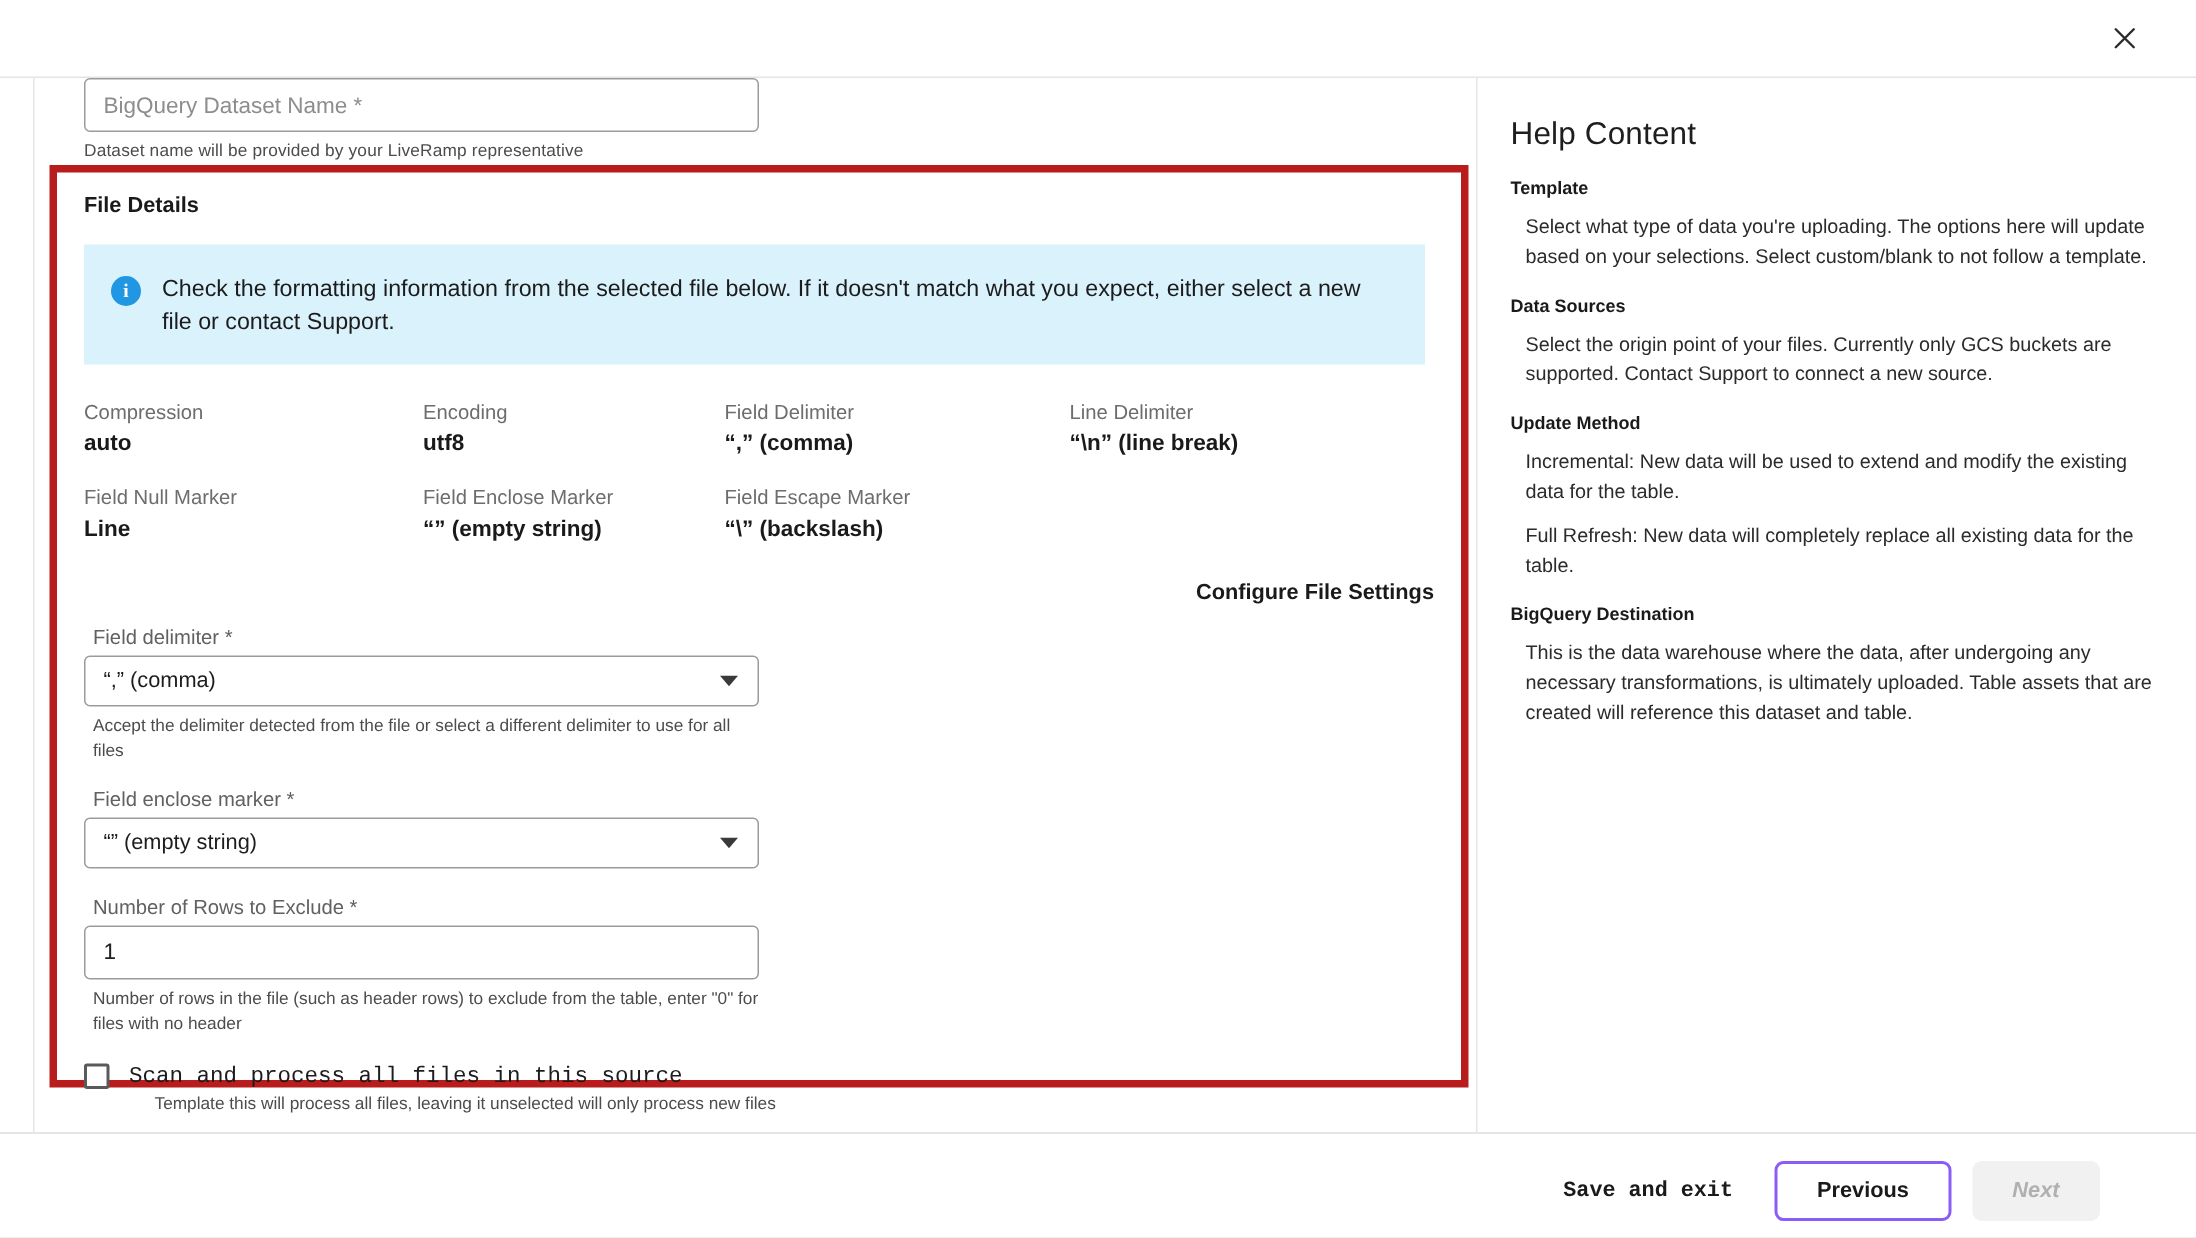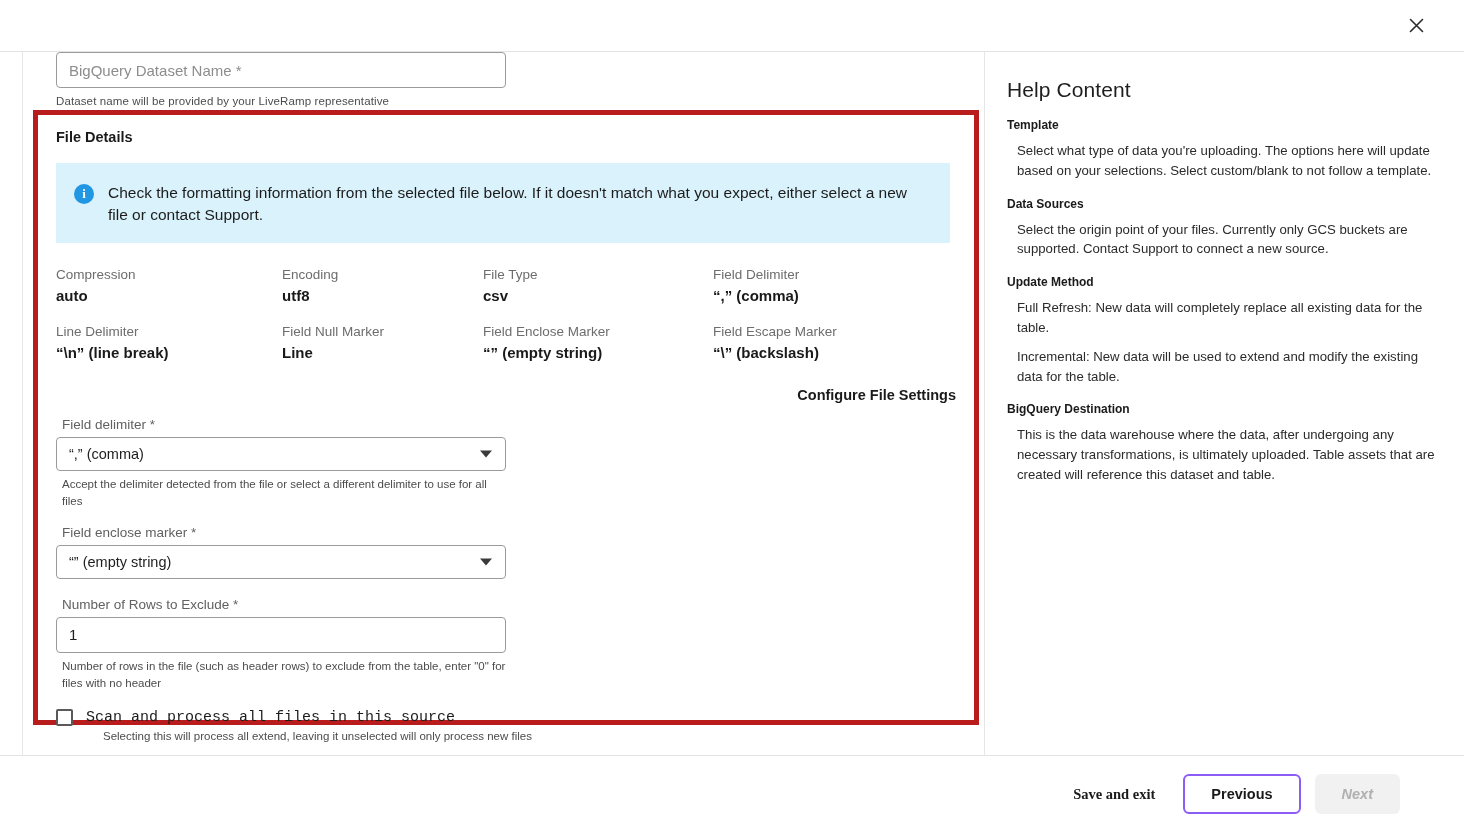--- a/index.html
+++ b/index.html
@@ -154,21 +154,21 @@
   .footer {
     position: absolute; left: 0; top: 755px; width: 1464px; height: 70px;
     background: #fff; border-top: 1px solid #e4e4e4;
   }
   .footer-actions {
     position: absolute; right: 64px; top: 18px;
     display: flex; align-items: center; gap: 14px;
   }
   .btn-text {
     background: none; border: none;
-    font-family: Liberation Serif, serif;
+    font-family: Liberation Mono, monospace;
     font-size: 14.5px; font-weight: bold; color: #1a1a1a;
     cursor: pointer; padding: 9px 14px;
   }
   .btn-outline {
     background: #fff; border: 2px solid #8b5cf6; border-radius: 6px;
     font-family: "Liberation Sans", sans-serif;
     font-size: 14.5px; font-weight: bold; color: #1a1a1a;
     cursor: pointer; padding: 10px 26px;
   }
   .btn-disabled {
@@ -215,24 +215,20 @@
           <div class="props">
             <div>
               <div class="prop-label">Compression</div>
               <div class="prop-value">auto</div>
             </div>
             <div>
               <div class="prop-label">Encoding</div>
               <div class="prop-value">utf8</div>
             </div>
             <div>
-              <div class="prop-label">File Type</div>
-              <div class="prop-value">csv</div>
-            </div>
-            <div>
               <div class="prop-label">Field Delimiter</div>
               <div class="prop-value">“,” (comma)</div>
             </div>
             <div>
               <div class="prop-label">Line Delimiter</div>
               <div class="prop-value">“\n” (line break)</div>
             </div>
             <div>
               <div class="prop-label">Field Null Marker</div>
               <div class="prop-value">Line</div>
@@ -269,38 +265,38 @@
           <div class="field" style="margin-top:18px;">
             <div class="field-label">Number of Rows to Exclude *</div>
             <input class="text-input" type="text" value="1" style="">
             <div class="field-helper">Number of rows in the file (such as header rows) to exclude from the table, enter "0" for files with no header</div>
           </div>
 
           <div class="cbrow">
             <div class="cbox"></div>
             <div class="cblabel">Scan and process all files in this source</div>
           </div>
-          <div class="cbhelper">Selecting this will process all extend, leaving it unselected will only process new files</div>
+          <div class="cbhelper">Template this will process all files, leaving it unselected will only process new files</div>
 
         </div>
       </div>
     </div>
 
     <div class="help-col">
       <div class="help-title">Help Content</div>
 
       <div class="help-h">Template</div>
       <div class="help-p">Select what type of data you're uploading. The options here will update based on your selections. Select custom/blank to not follow a template.</div>
 
       <div class="help-h">Data Sources</div>
       <div class="help-p">Select the origin point of your files. Currently only GCS buckets are supported. Contact Support to connect a new source.</div>
 
       <div class="help-h">Update Method</div>
+      <div class="help-p">Incremental: New data will be used to extend and modify the existing data for the table.</div>
       <div class="help-p">Full Refresh: New data will completely replace all existing data for the table.</div>
-      <div class="help-p">Incremental: New data will be used to extend and modify the existing data for the table.</div>
 
       <div class="help-h">BigQuery Destination</div>
       <div class="help-p">This is the data warehouse where the data, after undergoing any necessary transformations, is ultimately uploaded. Table assets that are created will reference this dataset and table.</div>
     </div>
   </div>
 
   <div class="footer">
     <div class="footer-actions">
       <button class="btn-text">Save and exit</button>
       <button class="btn-outline">Previous</button>

